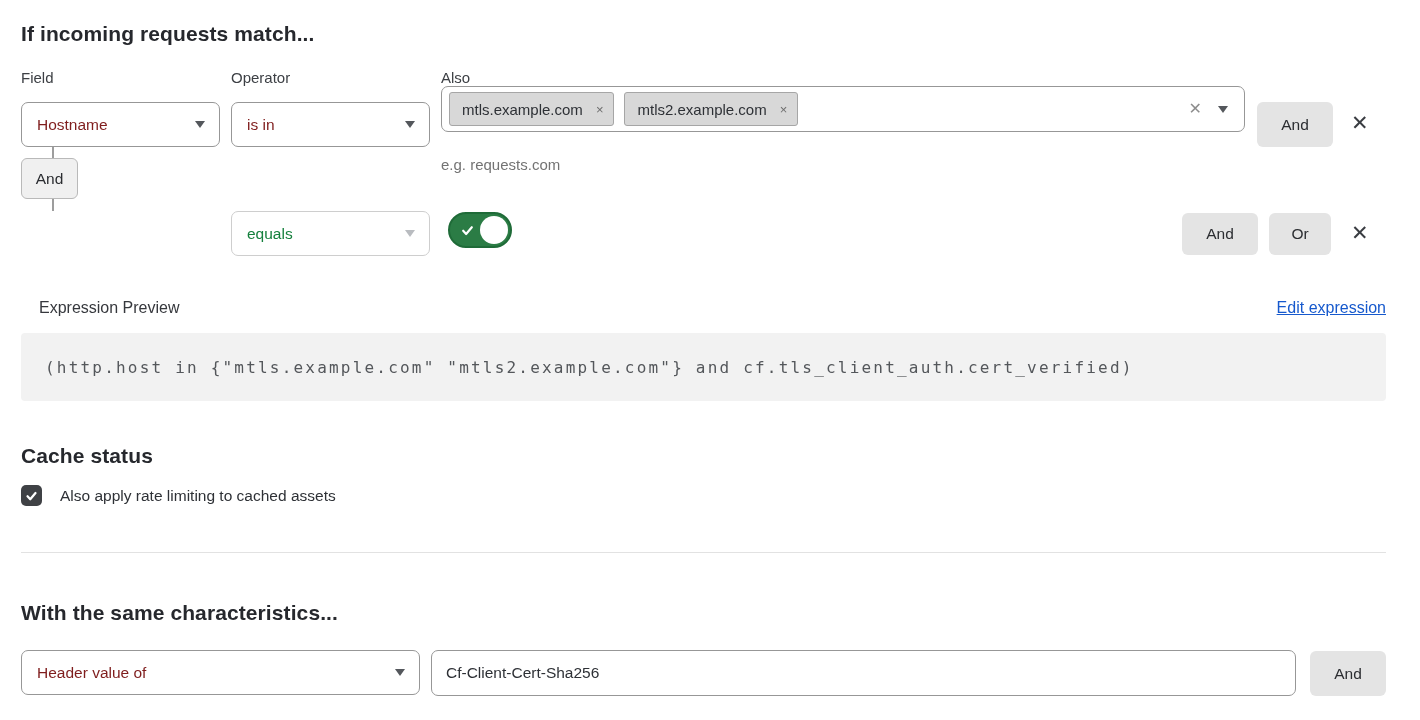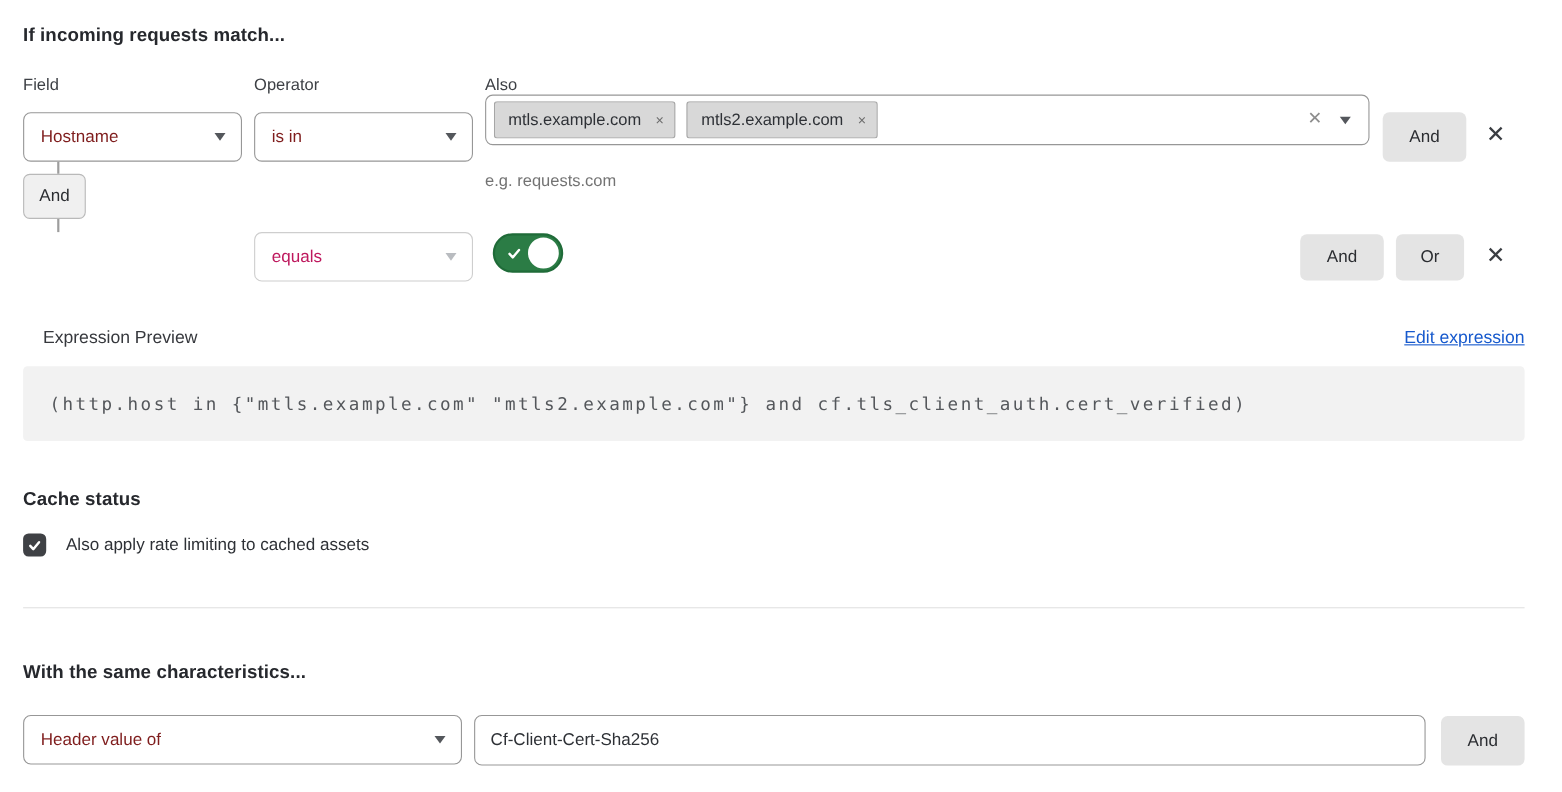--- a/index.html
+++ b/index.html
@@ -7,28 +7,28 @@
   .canvas {
     position: relative;
     width: 1420px;
     height: 720px;
     background: #ffffff;
     font-family: "Liberation Sans", "DejaVu Sans", sans-serif;
     color: #313338;
     overflow: hidden;
   }
   .abs { position: absolute; }
-  .h-bold { font-size: 17px; font-weight: bold; color: #26282d; letter-spacing: .1px; }
+  .h-bold { font-size: 21px; font-weight: bold; color: #26282d; letter-spacing: .1px; }
   .field-label { font-size: 15px; color: #3d4045; }
   .select {
     display: flex; align-items: center; justify-content: space-between;
     border: 1px solid #979797; border-radius: 7px; background: #fff;
     padding: 0 14px 0 15px; font-size: 15.5px; color: #7f1d1d; cursor: pointer;
   }
-  .select.disabled { border-color: #cecece; color: #be185d; cursor: default; }
+  .select.disabled { border-color: #cecece; color: #15803d; cursor: default; }
   .caret {
     width: 0; height: 0; flex: none;
     border-left: 5.5px solid transparent; border-right: 5.5px solid transparent;
     border-top: 7px solid #54575c;
   }
   .caret.muted { border-top-color: #b9bcc0; }
   .value-box {
     border: 1px solid #979797; border-radius: 7px; background: #fff;
     display: flex; align-items: center; padding: 0 70px 0 7px;
   }

